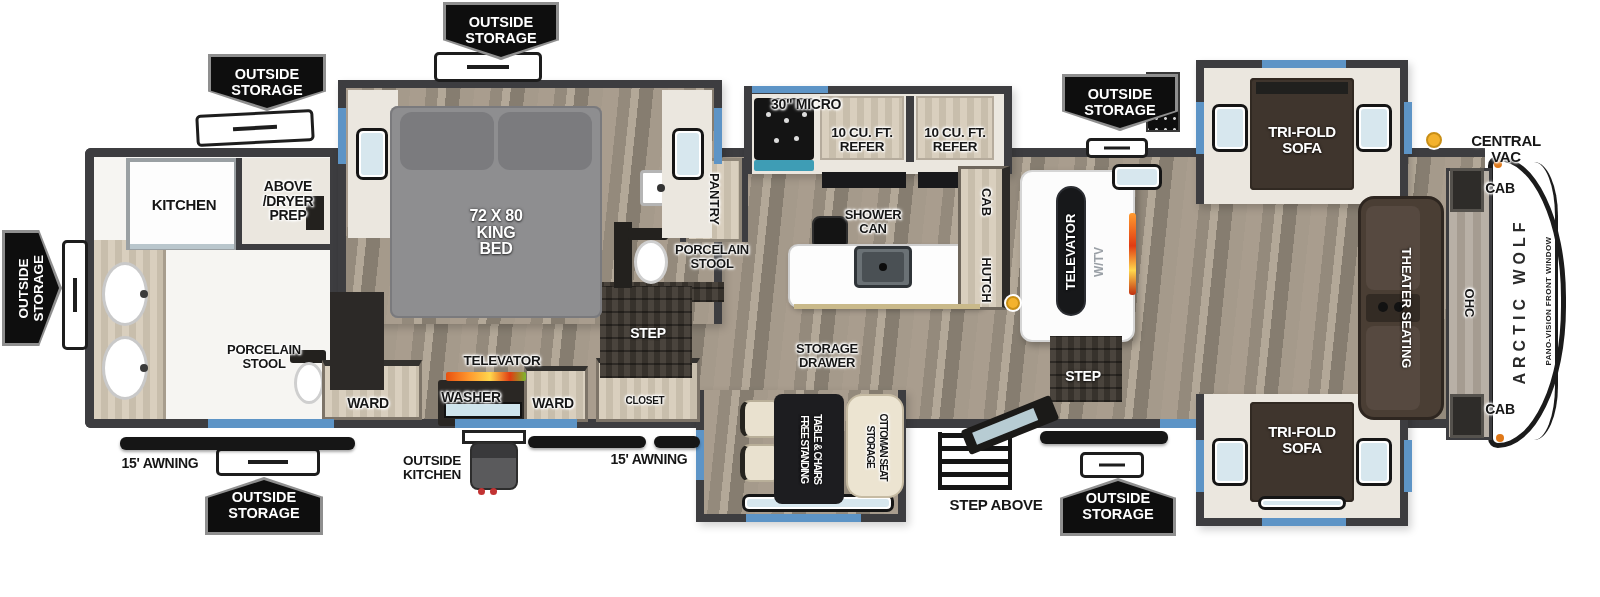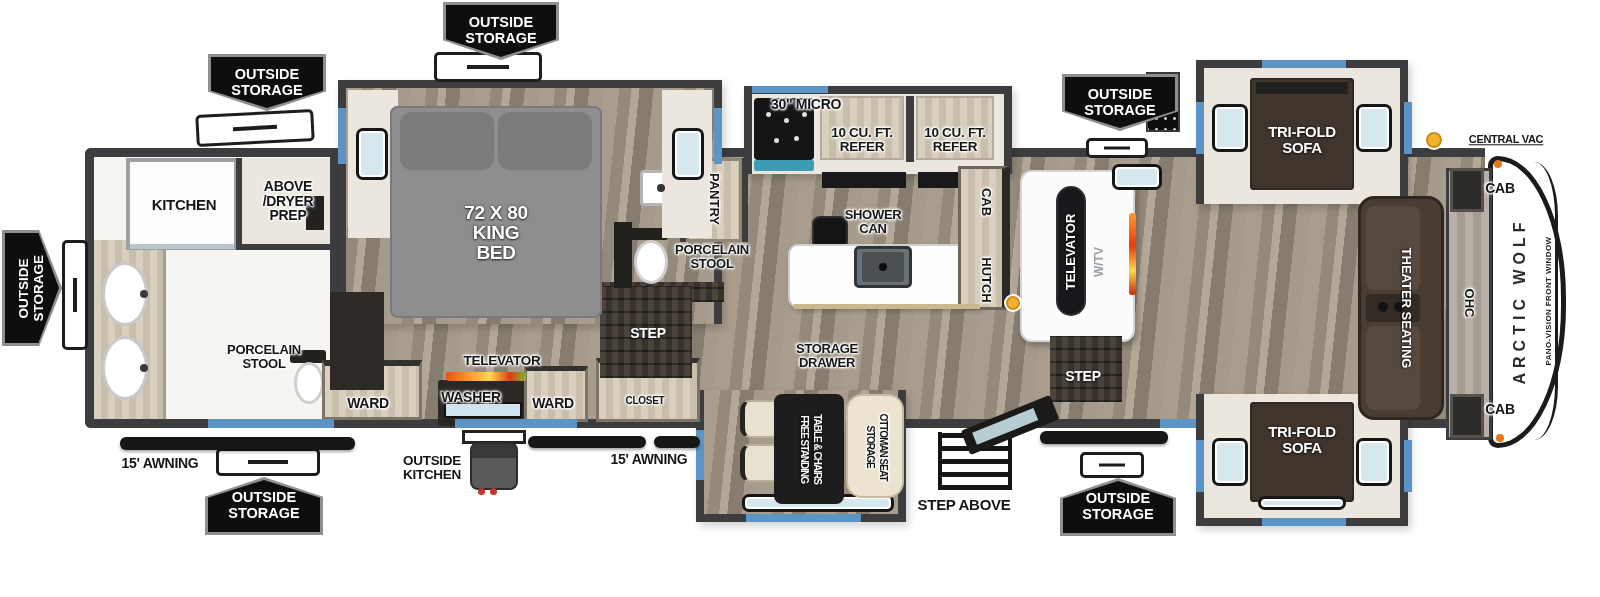--- a/index.html
+++ b/index.html
@@ -243,28 +243,28 @@
     </div>
   <div class="abs banner pent-right" style="left:2px;top:230px;width:60px;height:116px;">
     <div class="inner">
         <div style="writing-mode:vertical-rl;transform:rotate(180deg);font-size:13.5px;">OUTSIDE
 STORAGE</div>
       </div>
     </div>
 
   <div class="abs dot" style="left:1426px;top:132px;width:16px;height:16px;"></div>
 
-  <div class="lbl" style="left:1506px;top:140px;font-size:11px;text-decoration:underline;">CENTRAL VAC</div>
+  <div class="lbl" style="left:1506px;top:149px;font-size:15px;">CENTRAL VAC</div>
   <div class="lbl" style="left:184px;top:205px;font-size:15px;">KITCHEN</div>
   <div class="lbl" style="left:288px;top:201px;font-size:14px;">ABOVE
 /DRYER
 PREP</div>
   <div class="lbl" style="left:264px;top:357px;font-size:13px;">PORCELAIN
 STOOL</div>
-  <div class="lbl light" style="left:496px;top:233px;font-size:19px;">72 X 80
+  <div class="lbl light" style="left:496px;top:233px;font-size:16px;">72 X 80
 KING
 BED</div>
   <div class="lbl vert" style="left:714px;top:199px;font-size:13px;">PANTRY</div>
   <div class="lbl" style="left:712px;top:257px;font-size:13px;">PORCELAIN
 STOOL</div>
   <div class="lbl" style="left:806px;top:104px;font-size:14px;">30" MICRO</div>
   <div class="lbl" style="left:862px;top:140px;font-size:13.5px;">10 CU. FT.
 REFER</div>
   <div class="lbl" style="left:955px;top:140px;font-size:13.5px;">10 CU. FT.
 REFER</div>
@@ -285,21 +285,21 @@
   <div class="lbl" style="left:1500px;top:188px;font-size:14px;">CAB</div>
   <div class="lbl" style="left:1500px;top:409px;font-size:14px;">CAB</div>
   <div class="lbl vup" style="left:1520px;top:301px;font-size:16px;letter-spacing:5px;color:#2b2b2b;text-shadow:none;">ARCTIC WOLF</div>
   <div class="lbl vup" style="left:1549px;top:301px;font-size:8px;letter-spacing:.4px;color:#222;text-shadow:none;">PANO-VISION FRONT WINDOW</div>
   <div class="lbl light" style="left:648px;top:333px;font-size:14px;">STEP</div>
   <div class="lbl light" style="left:1083px;top:376px;font-size:14px;">STEP</div>
   <div class="lbl light vlr" style="left:810px;top:449px;font-size:10px;line-height:1.25;">FREE STANDING
 TABLE &amp; CHAIRS</div>
   <div class="lbl vlr" style="left:876px;top:447px;font-size:10px;line-height:1.25;">STORAGE
 OTTOMAN SEAT</div>
-  <div class="lbl" style="left:964px;top:505px;font-size:15px;">STEP ABOVE</div>
+  <div class="lbl" style="left:996px;top:505px;font-size:15px;">STEP ABOVE</div>
   <div class="lbl" style="left:432px;top:468px;font-size:13.5px;">OUTSIDE
 KITCHEN</div>
   <div class="lbl" style="left:160px;top:463px;font-size:14px;">15' AWNING</div>
   <div class="lbl" style="left:649px;top:459px;font-size:14px;">15' AWNING</div>
   <div class="lbl" style="left:502px;top:361px;font-size:13.5px;">TELEVATOR</div>
   <div class="lbl" style="left:471px;top:397px;font-size:14px;">WASHER</div>
   <div class="lbl" style="left:368px;top:403px;font-size:14px;">WARD</div>
   <div class="lbl" style="left:553px;top:403px;font-size:14px;">WARD</div>
   <div class="lbl" style="left:645px;top:401px;font-size:10px;">CLOSET</div>
 

